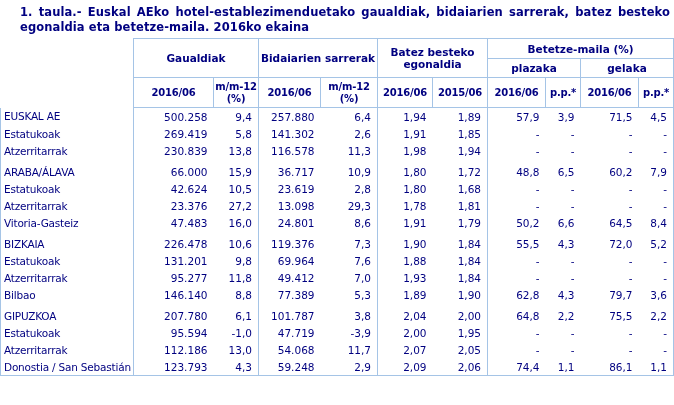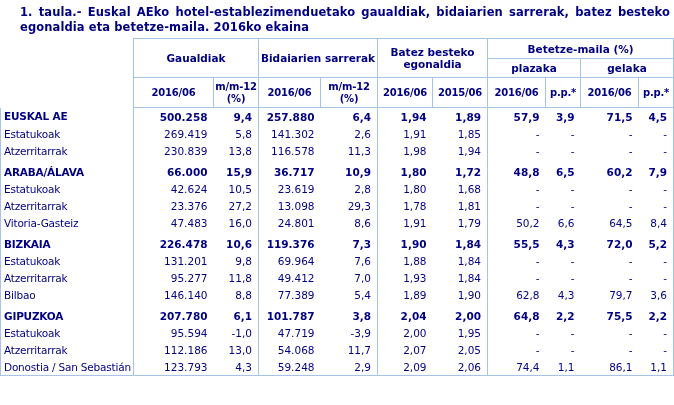--- a/index.html
+++ b/index.html
@@ -38,21 +38,21 @@
     text-align:right;white-space:nowrap;overflow:hidden;
     color:var(--navy);
   }
   td.label{
     text-align:left;padding:0 1px 0 3px;
     border-left:1px solid var(--border);
     border-right:1px solid var(--border);
     letter-spacing:-0.2px;
   }
   td.sep{border-right:1px solid var(--border);}
-  tr.total td{font-weight:bold;}
+  tr.total td{font-weight:normal;}
   tr.gap td{padding-top:4px;}
   tbody tr:last-child td{border-bottom:1px solid var(--border);margin-top:8px;}
   .footnotes{padding:3px 0 0 3px;}
   .footnote{font-size:10px;line-height:12.5px;letter-spacing:-0.1px;}
   .footnote.bold{font-weight:bold;}
 </style>
 </head>
 <body>
 
 <div class="title">1. taula.- Euskal AEko hotel-establezimenduetako gaualdiak, bidaiarien sarrerak, batez besteko egonaldia eta betetze-maila. 2016ko ekaina</div>
@@ -225,21 +225,21 @@
         <td class="num">-</td>
         <td class="num">-</td>
         <td class="num">-</td>
         <td class="num sep">-</td>
       </tr>
       <tr class="">
         <td class="label">Bilbao</td>
         <td class="num">146.140</td>
         <td class="num sep">8,8</td>
         <td class="num">77.389</td>
-        <td class="num sep">5,4</td>
+        <td class="num sep">5,3</td>
         <td class="num">1,89</td>
         <td class="num sep">1,90</td>
         <td class="num">62,8</td>
         <td class="num">4,3</td>
         <td class="num">79,7</td>
         <td class="num sep">3,6</td>
       </tr>
       <tr class="total gap">
         <td class="label">GIPUZKOA</td>
         <td class="num">207.780</td>

